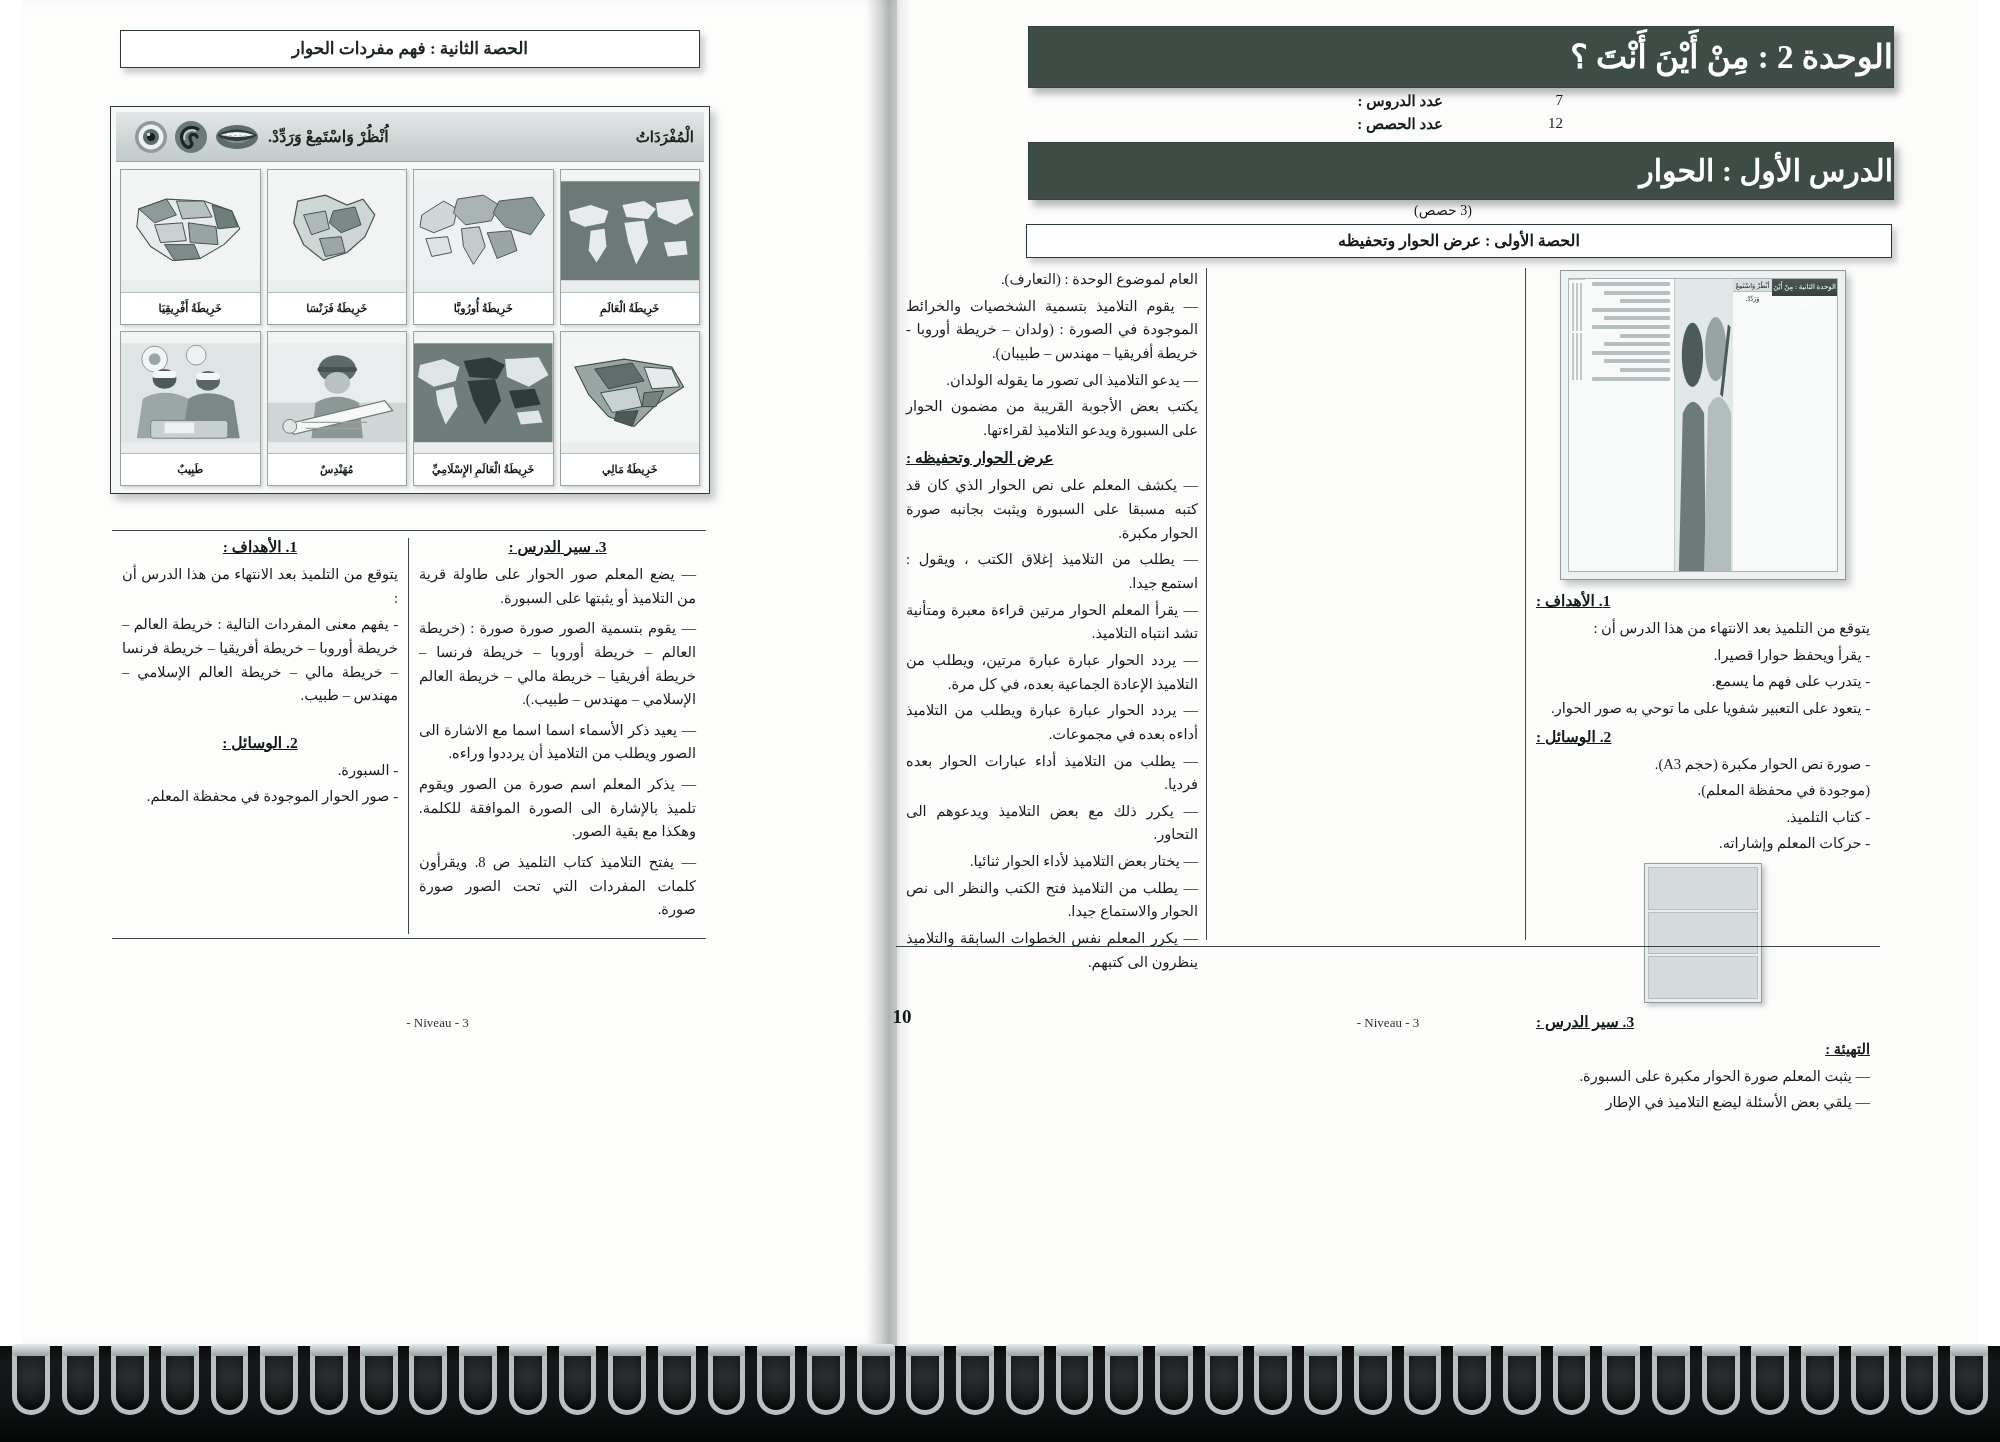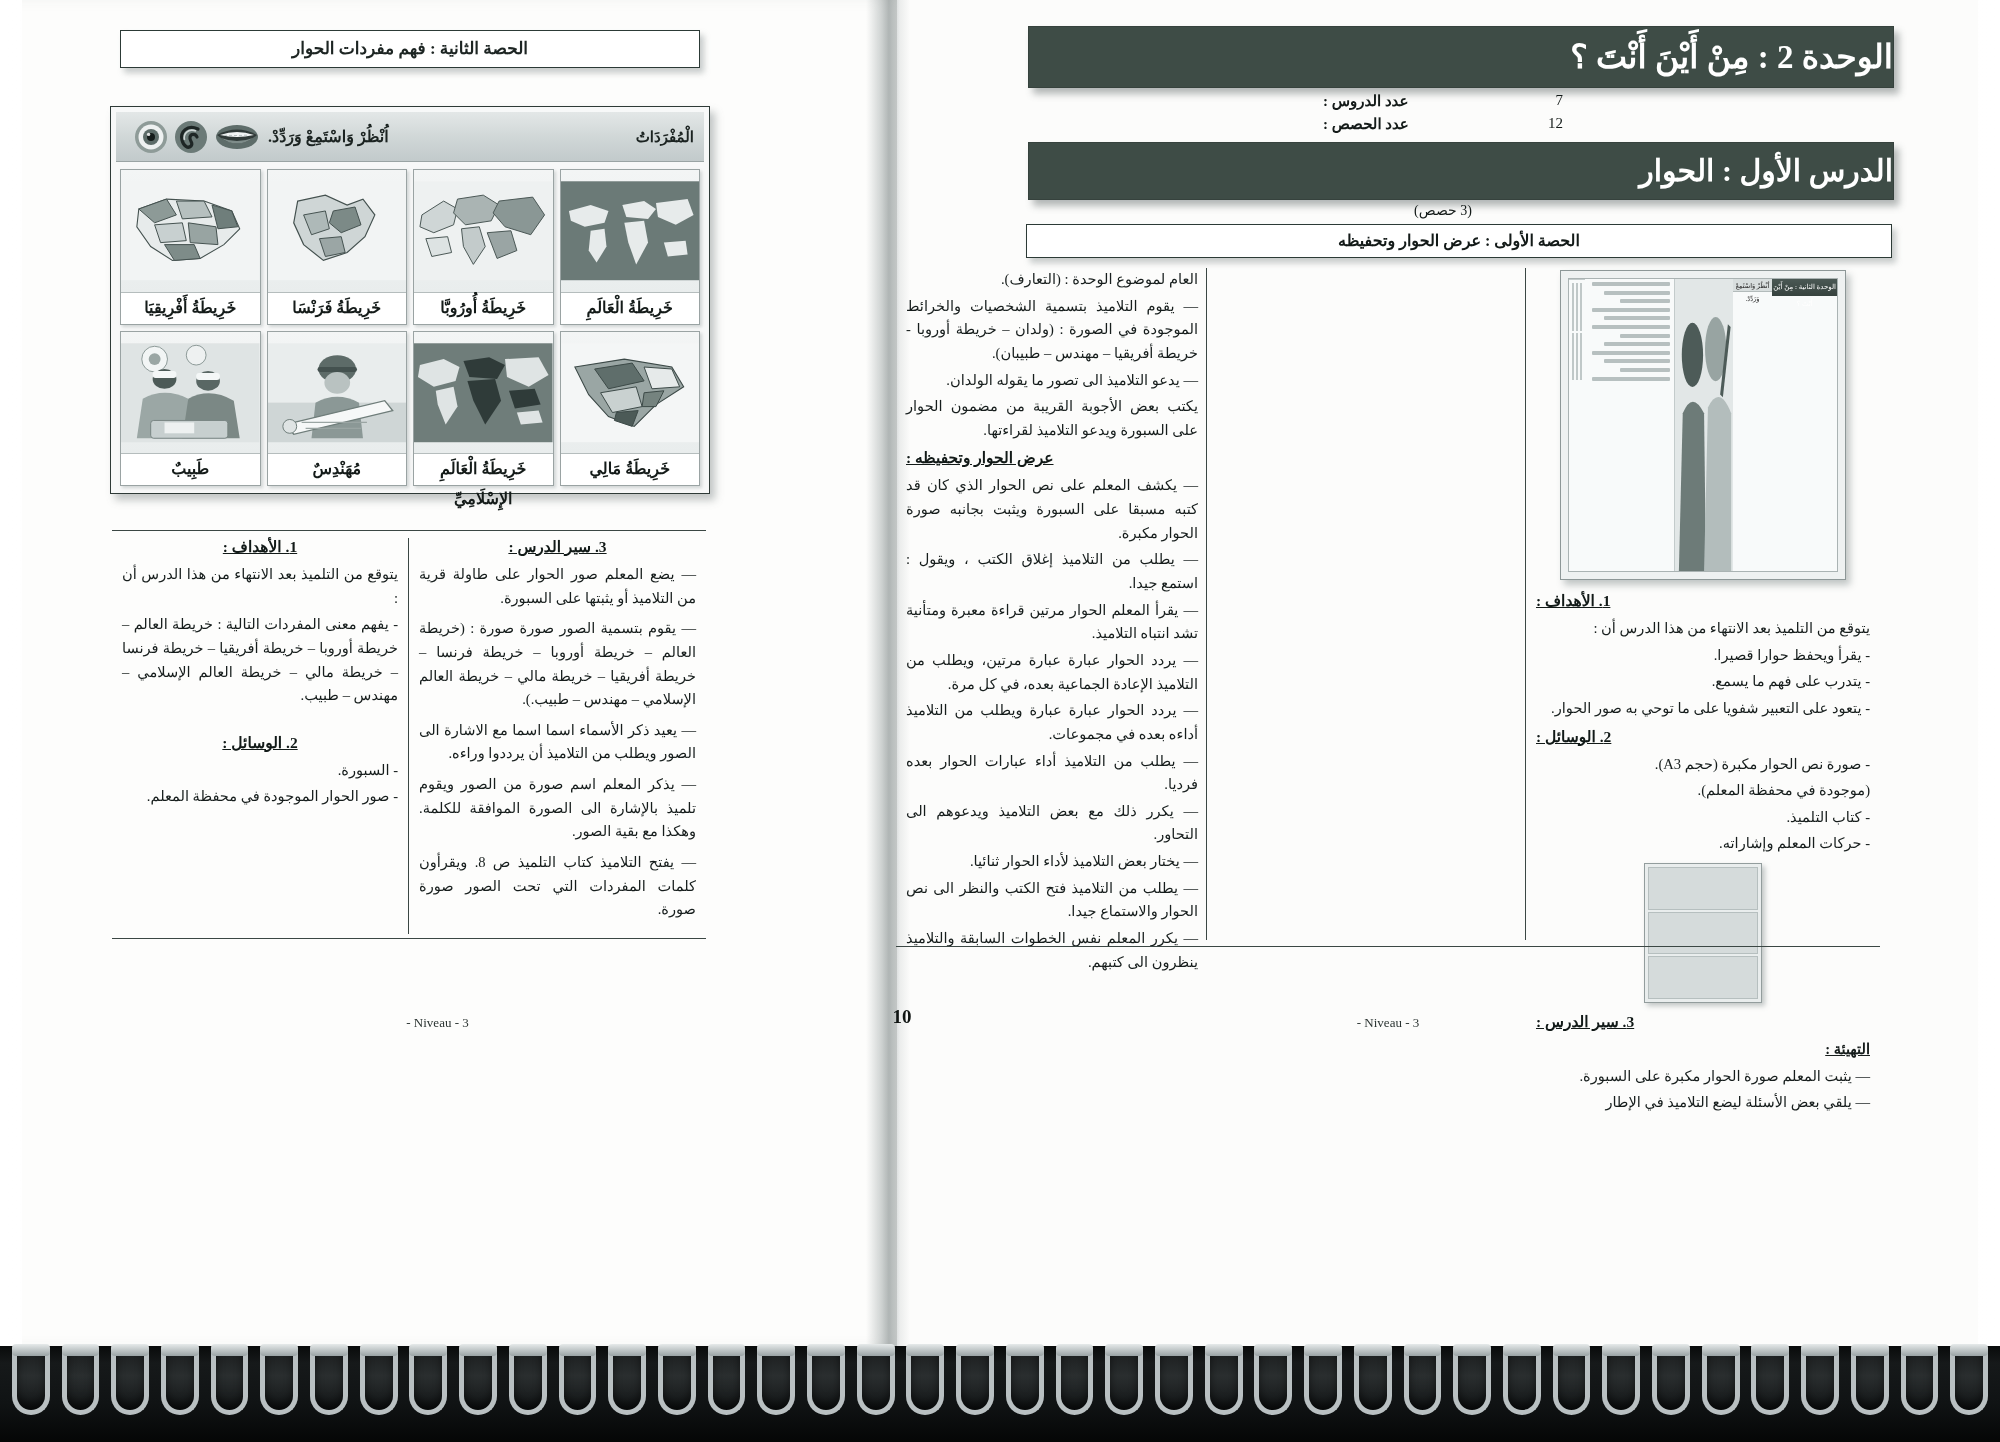--- a/index.html
+++ b/index.html
@@ -111,21 +111,21 @@
   }
   .vcell {
     border:1px solid #9aa3a3; background:#fbfcfc;
     display:flex; flex-direction:column; align-items:stretch;
     box-shadow:2px 2px 3px rgba(140,150,150,.35);
   }
   .vcell .pic { flex:1 1 auto; position:relative; overflow:hidden;
      background:linear-gradient(180deg,#f3f5f5,#e9eded); }
   .vcell .cap {
     height:32px; line-height:30px; text-align:center;
-    font-size:16px; font-weight:bold; color:#141b19;
+    font-size:11px; font-weight:bold; color:#141b19;
     border-top:1px solid #b5bdbd; background:#fff;
   }
   .vcell .pic svg { width:100%; height:100%; display:block; }
 
   
   #left-rule-top {
     position:absolute; left:112px; top:530px; width:594px;
     border-top:1.4px solid #3b4744;
   }
   #left-rule-bottom {
@@ -162,21 +162,21 @@
   
   #unit-bar {
     position:absolute; left:1010px; top:26px; width:866px; height:62px;
     font-size:33px; font-weight:bold; line-height:60px; letter-spacing:.5px;
   }
   #unit-meta {
     position:absolute; left:1010px; top:92px; width:866px;
     font-size:15px; color:#141b19;
   }
   .meta-row { display:flex; justify-content:center; gap:0; margin-bottom:5px; }
-  .meta-label { width:120px; text-align:left; font-weight:bold; }
+  .meta-label { width:120px; text-align:right; font-weight:bold; }
   .meta-value { width:120px; text-align:right; padding-left:46px; }
 
   #lesson-bar {
     position:absolute; left:1010px; top:142px; width:866px; height:58px;
     font-size:30px; font-weight:bold; line-height:56px;
   }
   #lesson-sub {
     position:absolute; left:1010px; top:202px; width:866px; text-align:center;
     font-size:14px; color:#141b19;font-family:Liberation Serif, serif;
   }

